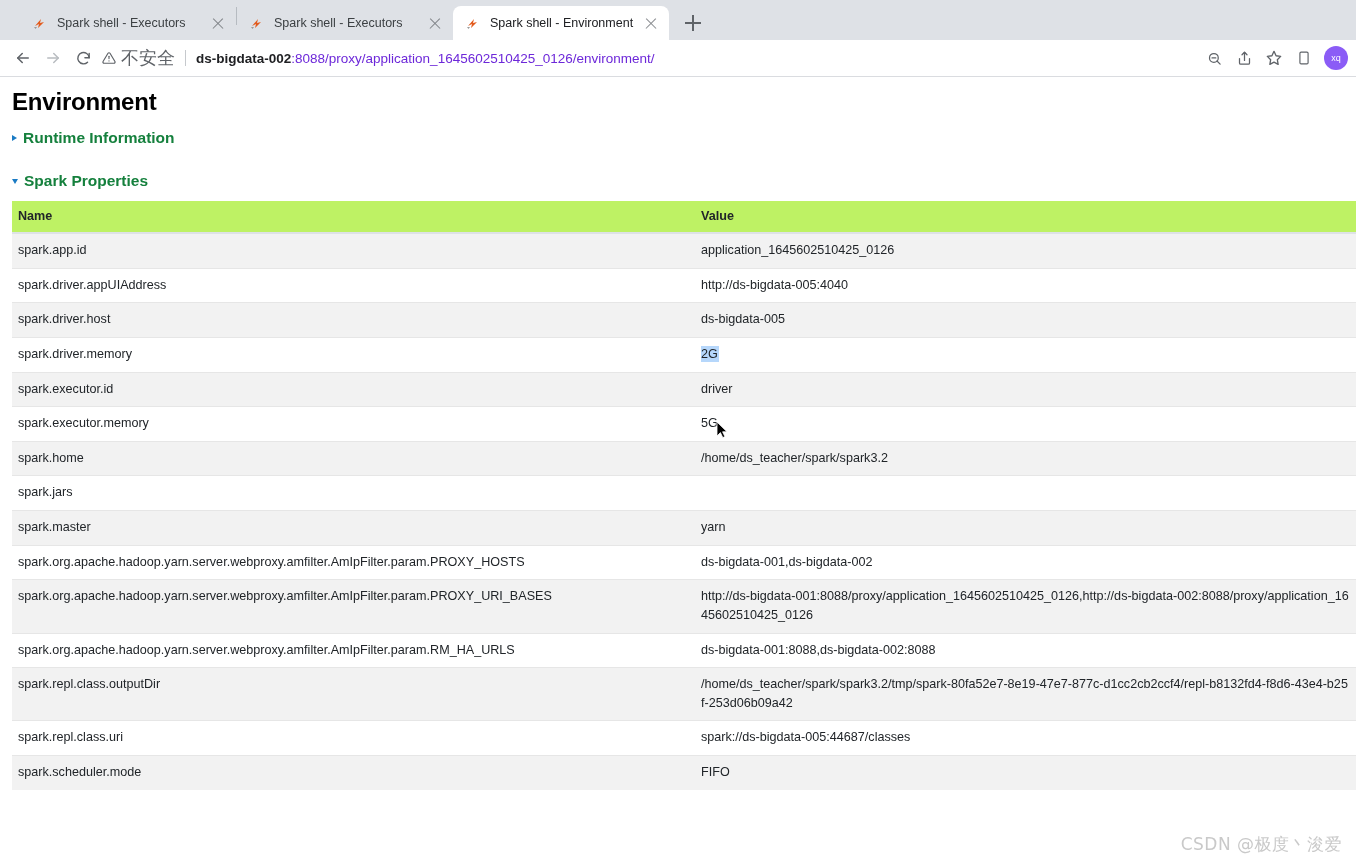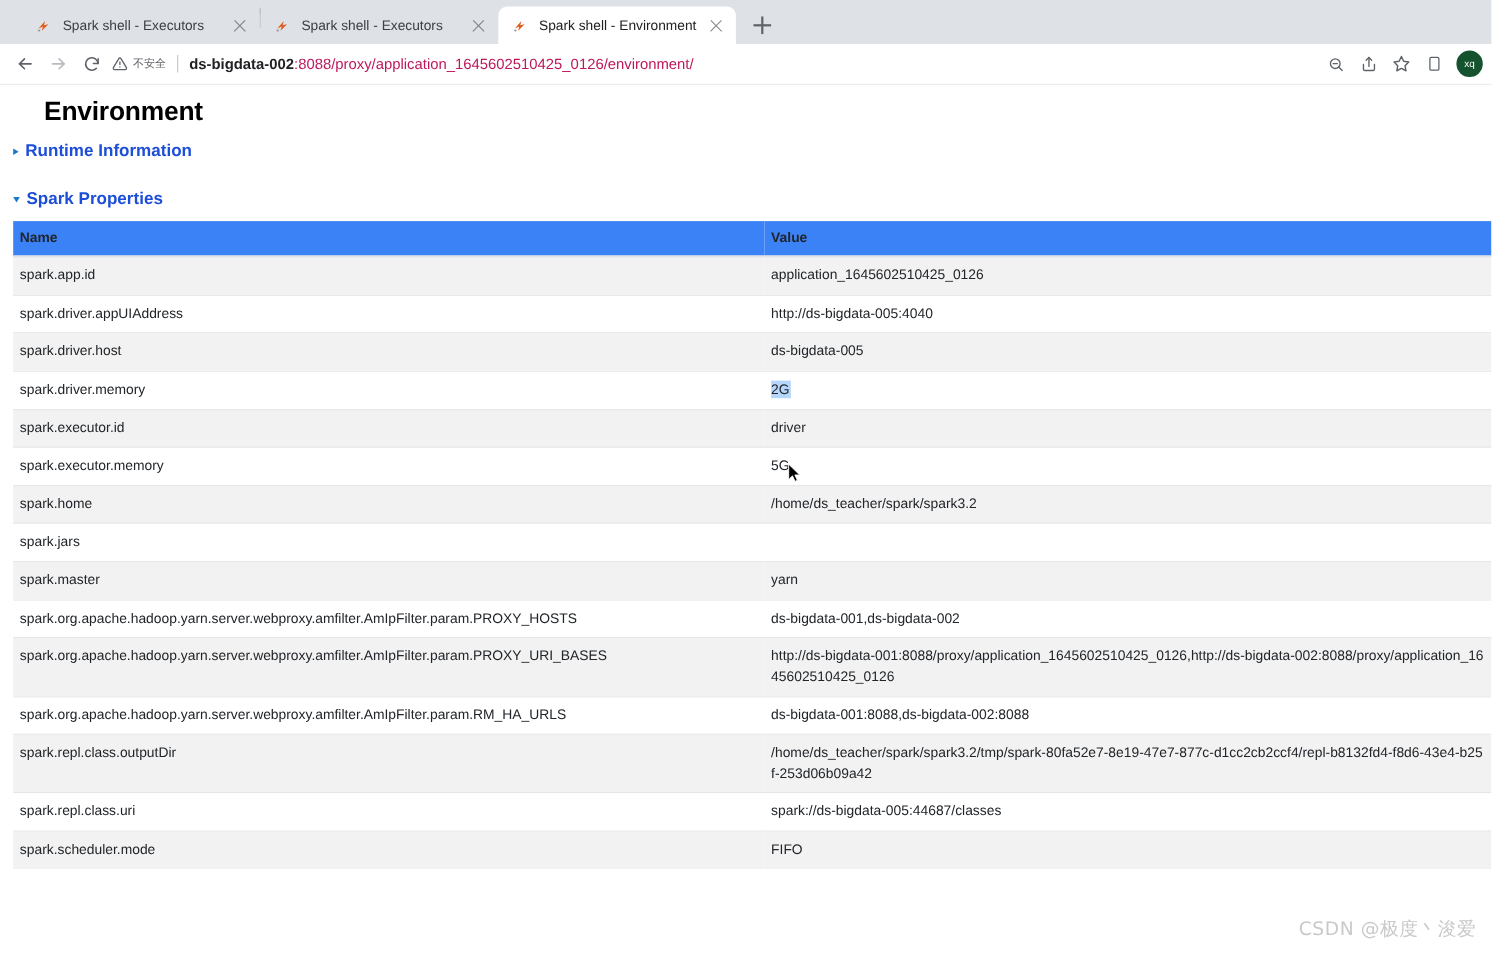--- a/index.html
+++ b/index.html
@@ -74,36 +74,36 @@
   .navbtn.dim { color: #b8bcc0; }
   .navbtn svg { display: block; }
 
   .omnibox {
     flex: 1 1 auto; height: 28px; margin: 0 6px 0 4px;
     display: flex; align-items: center;
     font-size: 13.5px; color: #202124;
   }
   .not-secure {
     display: flex; align-items: center; gap: 5px;
-    color: #5f6368; font-size: 10px; white-space: nowrap;
+    color: #5f6368; font-size: 18px; white-space: nowrap;
   }
   .omni-sep { width: 1px; height: 16px; background: #c6c9cd; margin: 0 10px; }
   .url { white-space: nowrap; overflow: hidden; }
   .url .host { font-weight: bold; color: #202124; }
-  .url .rest { color: #be185d; }
+  .url .rest { color: #6d28d9; }
 
   .toolbar-icons { display: flex; align-items: center; gap: 2px; }
   .ticon {
     width: 28px; height: 28px; flex: 0 0 28px;
     display: flex; align-items: center; justify-content: center;
     color: #5f6368;
   }
   .avatar {
     width: 24px; height: 24px; border-radius: 50%;
-    background: #14532d; color: #fff; font-size: 9px;
+    background: #8b5cf6; color: #fff; font-size: 9px;
     display: flex; align-items: center; justify-content: center;
     margin-left: 4px; flex: 0 0 24px;
     font-family: "Liberation Sans", sans-serif;
   }
 
   .chrome-watermark {
     position: absolute; left: 1063px; top: 40px;
     font-size: 27px; color: #f0f0f2; letter-spacing: 1px;
     font-family: "DejaVu Sans", sans-serif;
     pointer-events: none; white-space: nowrap; line-height: 36px;
@@ -112,24 +112,24 @@
   .toolbar-shadow { height: 1px; background: #dadce0; }
 
   
   .page {
     position: absolute; left: 0; top: 77px;
     width: 1356px; height: 791px;
     background: #fff; overflow: hidden;
   }
   h1.page-title {
     font-size: 24px; font-weight: bold; color: #000;
-    padding: 11px 0 0 12px; letter-spacing: -0.2px; margin-left: 28px;
+    padding: 11px 0 0 12px; letter-spacing: -0.2px;
   }
   .section-link {
-    color: #1d4ed8; font-size: 15.5px; font-weight: bold;
+    color: #15803d; font-size: 15.5px; font-weight: bold;
     padding-left: 12px; margin-top: 13px;
     display: flex; align-items: center; gap: 6px;
   }
   .section-link.second { margin-top: 25px; }
   .caret-right, .caret-down {
     width: 0; height: 0; display: inline-block;
   }
   .caret-right {
     border-left: 5px solid #1a7bc4;
     border-top: 3.5px solid transparent;
@@ -147,21 +147,21 @@
     border-collapse: collapse;
     table-layout: fixed;
     font-size: 12.6px; color: #212529;
   }
   table.props col.c-name { width: 683px; }
   table.props col.c-value { width: 661px; }
   table.props th {
     text-align: left; font-weight: bold; font-size: 12.6px;
     padding: 8px 6px 9px 6px;
     border-bottom: 2px solid #dee2e6;
-    color: #212529; background: #3b82f6;
+    color: #212529; background: #bef264;
   }
   table.props td {
     padding: 7px 6px 8px 6px;
     border-top: 1px solid #e6e6e6;
     vertical-align: top;
     word-break: break-all;
     line-height: 1.48;
     margin-top: 24px;
   }
   table.props tbody tr:nth-child(odd) td { background: #f2f2f2; }

